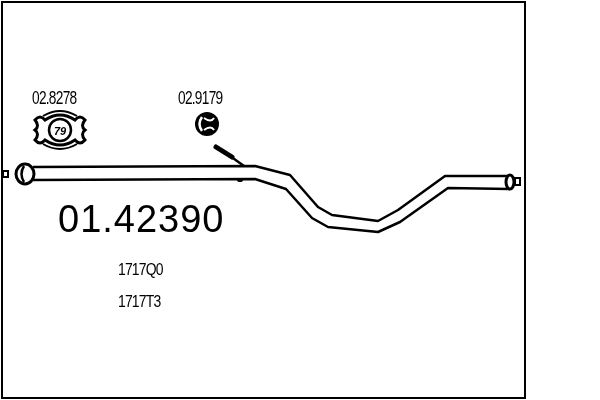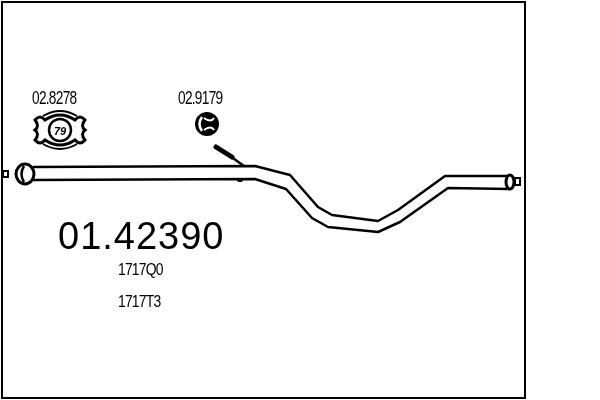--- a/index.html
+++ b/index.html
@@ -54,15 +54,15 @@
     <circle cx="0" cy="0" r="12" fill="#000"></circle>
     <path d="M-5 -7 Q-10 0 -5 7" fill="none" stroke="#fff" stroke-width="2.5"></path>
     <path d="M-3 -6 Q4 -1 7 -6" fill="none" stroke="#fff" stroke-width="2"></path>
     <path d="M-3 6 Q4 1 7 6" fill="none" stroke="#fff" stroke-width="2"></path>
   </g>
 </svg>
 
 <div class="part-label accessory-code" style="left:32px; top:87px;">02.8278</div>
 <div class="part-label accessory-code" style="left:178px; top:87px;">02.9179</div>
 
-<div class="part-label main-code" style="left:58px; top:215px;">01.42390</div>
+<div class="part-label main-code" style="left:58px; top:198px;">01.42390</div>
 <div class="part-label oe-code" style="left:118px; top:260px;">1717Q0</div>
 <div class="part-label oe-code" style="left:118px; top:292px;">1717T3</div>
 
 </body></html>

